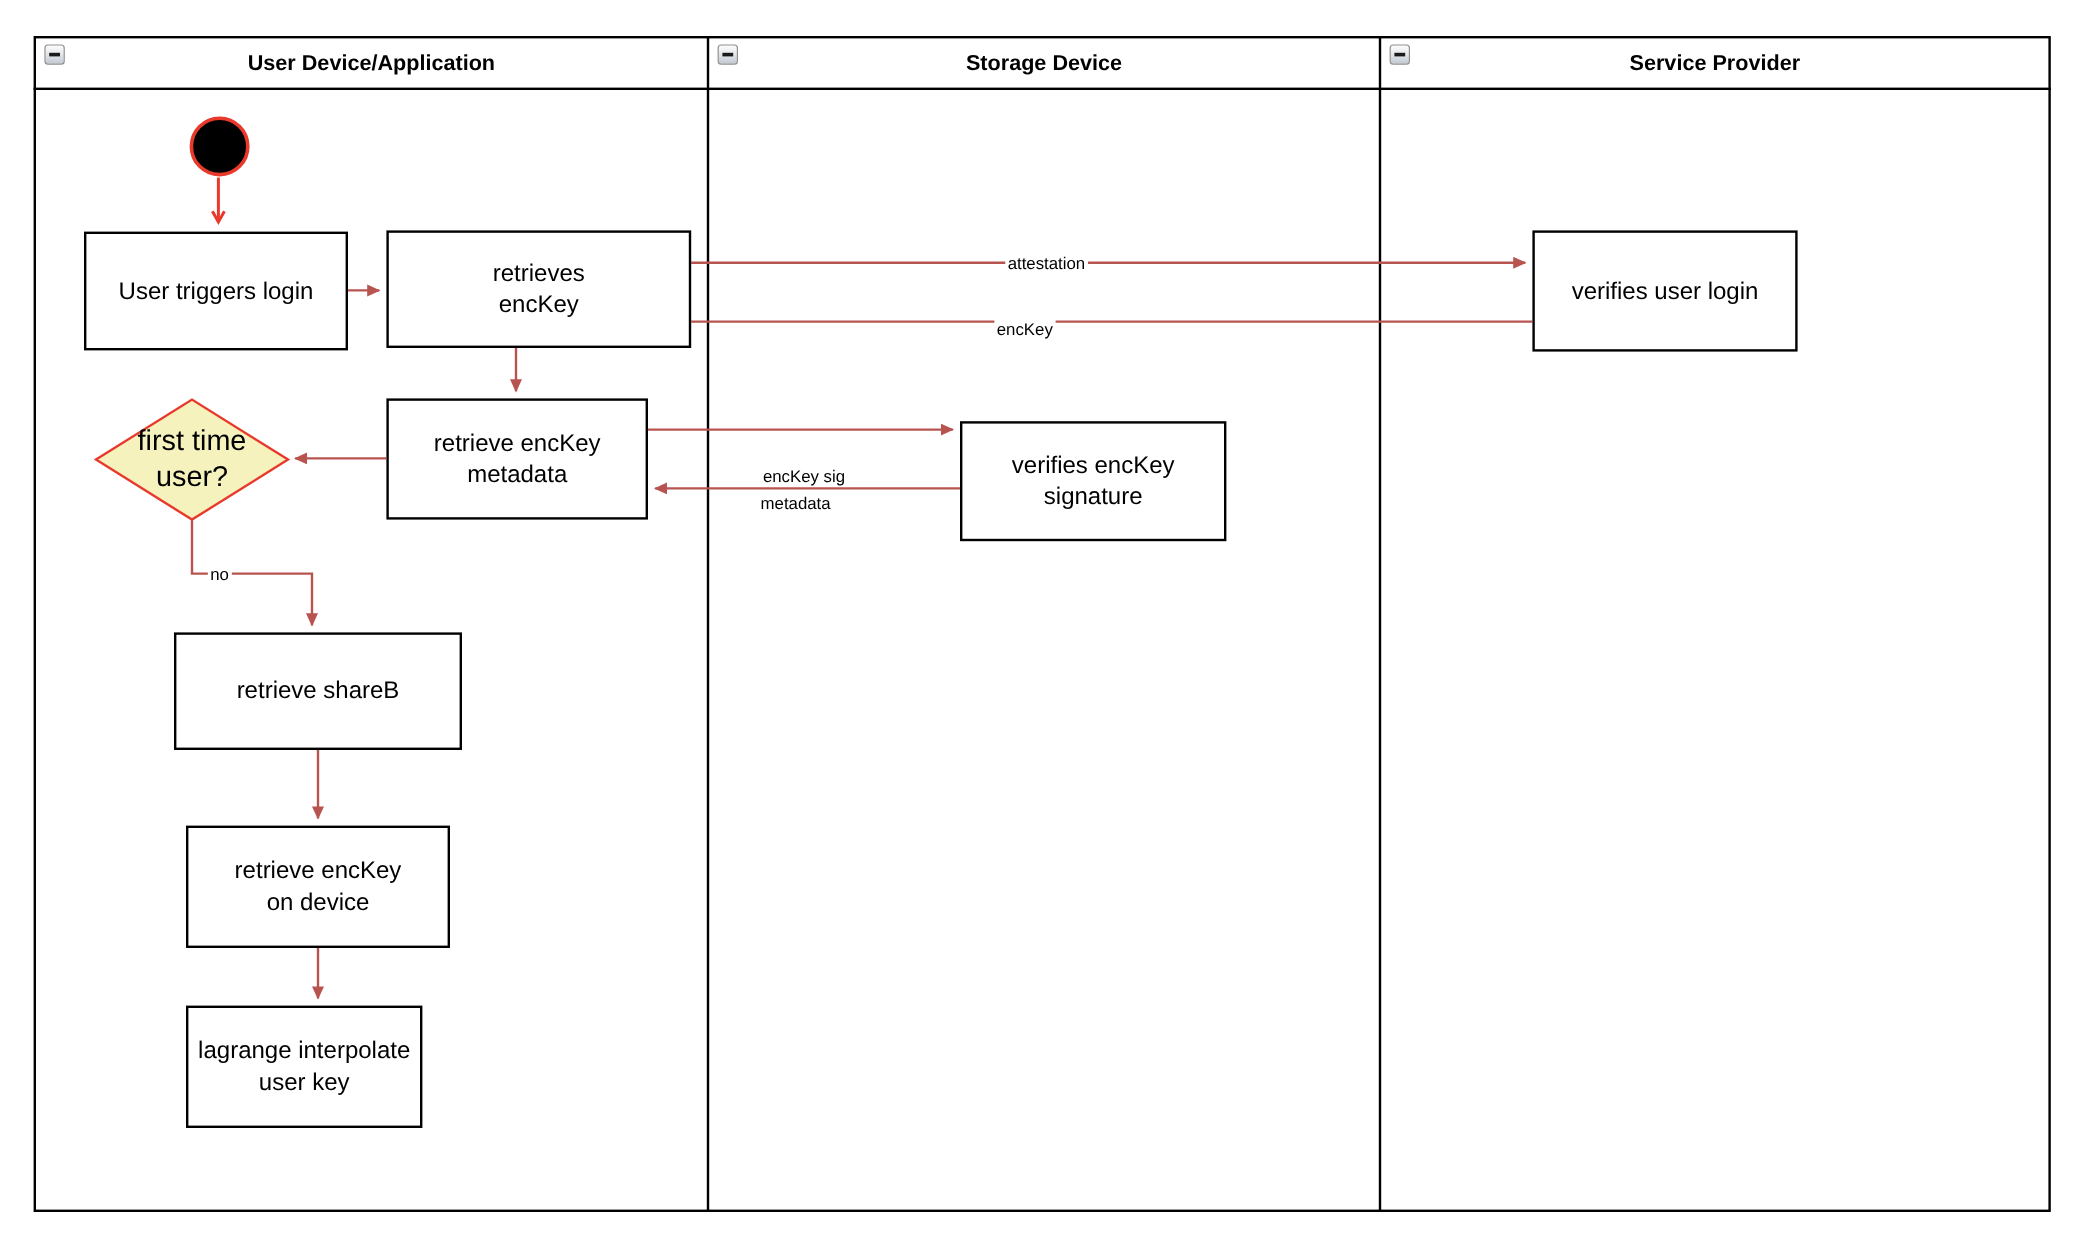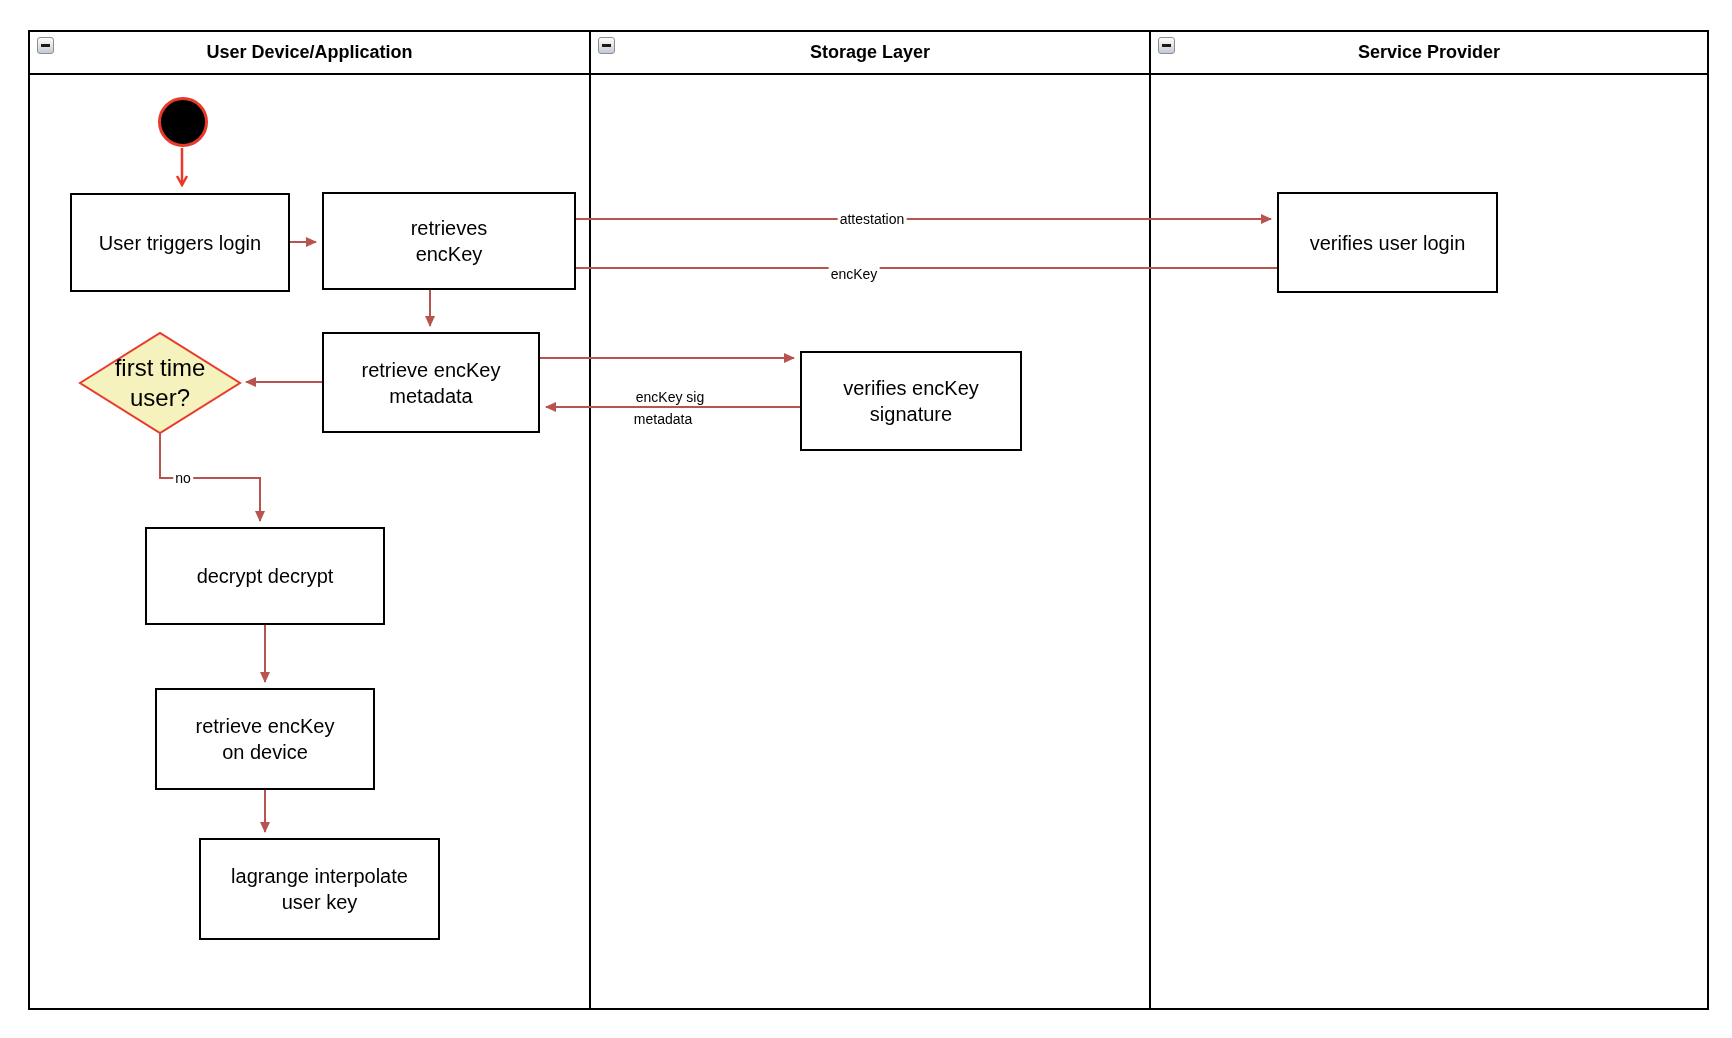--- a/index.html
+++ b/index.html
@@ -50,21 +50,21 @@
 <body>
 
 <div class="canvas">
 
   <div class="frame"></div>
   <div class="vsep" style="left:589px;"></div>
   <div class="vsep" style="left:1149px;"></div>
   <div class="hsep"></div>
 
   <div class="lane-header" style="left:30px;width:559px;">User Device/Application</div>
-  <div class="lane-header" style="left:591px;width:558px;">Storage Layer</div>
+  <div class="lane-header" style="left:591px;width:558px;">Storage Device</div>
   <div class="lane-header" style="left:1151px;width:556px;">Service Provider</div>
 
   <div class="collapse" style="left:37px;top:37px;">
     <div class="minus"></div>
   </div>
   <div class="collapse" style="left:598px;top:37px;">
     <div class="minus"></div>
   </div>
   <div class="collapse" style="left:1158px;top:37px;">
     <div class="minus"></div>
@@ -99,24 +99,24 @@
   <div class="start-circle"></div>
 
   <div class="node" style="left:70px;top:193px;width:220px;height:99px;">User triggers login</div>
   <div class="node" style="left:322px;top:192px;width:254px;height:98px;">retrieves
 encKey</div>
   <div class="node" style="left:1277px;top:192px;width:221px;height:101px;">verifies user login</div>
   <div class="node" style="left:322px;top:332px;width:218px;height:101px;">retrieve encKey
 metadata</div>
   <div class="node" style="left:800px;top:351px;width:222px;height:100px;">verifies encKey
 signature</div>
-  <div class="node" style="left:145px;top:527px;width:240px;height:98px;">decrypt decrypt</div>
+  <div class="node" style="left:145px;top:527px;width:240px;height:98px;">retrieve shareB</div>
   <div class="node" style="left:155px;top:688px;width:220px;height:102px;">retrieve encKey
 on device</div>
-  <div class="node" style="left:155px;top:838px;width:241px;height:102px;margin-left:44px;">lagrange interpolate
+  <div class="node" style="left:155px;top:838px;width:197px;height:102px;">lagrange interpolate
 user key</div>
 
   <div class="decision-label" style="left:88px;top:345px;width:144px;height:76px;">first time
 user?</div>
 
   <div class="edge-label" style="left:872px;top:219px;">attestation</div>
   <div class="edge-label" style="left:854px;top:274px;">encKey</div>
   <div class="edge-label" style="left:670px;top:358px;margin-top:39px;">encKey sig</div>
   <div class="edge-label no-bg" style="left:663px;top:419px;">metadata</div>
   <div class="edge-label" style="left:183px;top:478px;">no</div>

